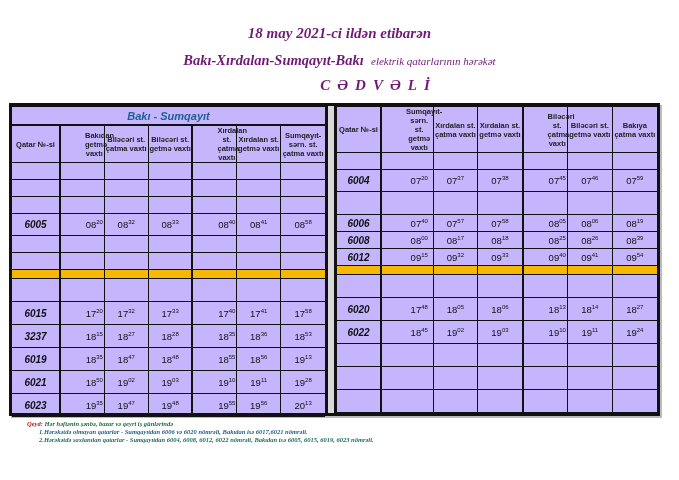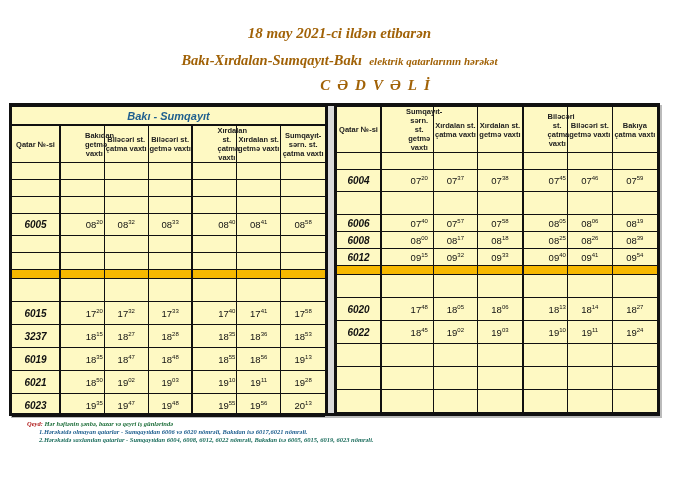--- a/index.html
+++ b/index.html
@@ -1,23 +1,23 @@
 <!DOCTYPE html>
 <html><head>
 <meta charset="utf-8">
 <style>
   html, body { margin:0; padding:0; background:#ffffff; }
   body { width:679px; height:480px; position:relative; overflow:hidden; font-family:"Liberation Sans", sans-serif; }
-  .title { position:absolute; left:0; width:679px; text-align:center; color:#a16207; font-family:"Liberation Serif", serif; font-style:italic; font-weight:bold; }
+  .title { position:absolute; left:0; width:679px; text-align:center; color:#701a75; font-family:"Liberation Serif", serif; font-style:italic; font-weight:bold; }
   .t1 { top:25px; font-size:15px; }
   .t2 { top:52px; font-size:14.5px; }
-  .t2 .small { font-size:11px; font-weight:bold; }
+  .t2 .small { font-size:11px; font-weight:normal; }
   .t3 { top:77px; font-size:15px; letter-spacing:7px;padding-left:39px; }
 
-  .frame { position:absolute; left:9px; top:103px; width:645px; height:307px; border:3px solid #111; border-right-width:3px; box-shadow:2px 2px 0 #bbb; background:#fef9c3; }
+  .frame { position:absolute; left:9px; top:103px; width:645px; height:307px; border:3px solid #111; border-right-width:3px; box-shadow:2px 2px 0 #bbb; background:#c4b5fd; }
   .half { position:absolute; top:0; height:307px; }
   .half.left { left:0; width:313px; }
   .half.right { left:325px; width:320px; }
   .divider { position:absolute; left:313px; top:0; width:12px; height:307px; border-left:3px solid #111; border-right:3px solid #111; box-sizing:border-box; background:#d9d9d9; }
 
   table { border-collapse:collapse; width:100%; table-layout:fixed; }
   td, th { border:1px solid #111; padding:0; text-align:center; vertical-align:middle; }
   th.dir { height:17px; font-size:11px; font-style:italic; font-weight:bold; color:#1f5f8f; border-bottom:2px solid #111; }
   th.col { height:36px; font-size:7.5px; font-weight:bold; color:#222; line-height:9px; }
   td { font-size:9.5px; color:#111; }

